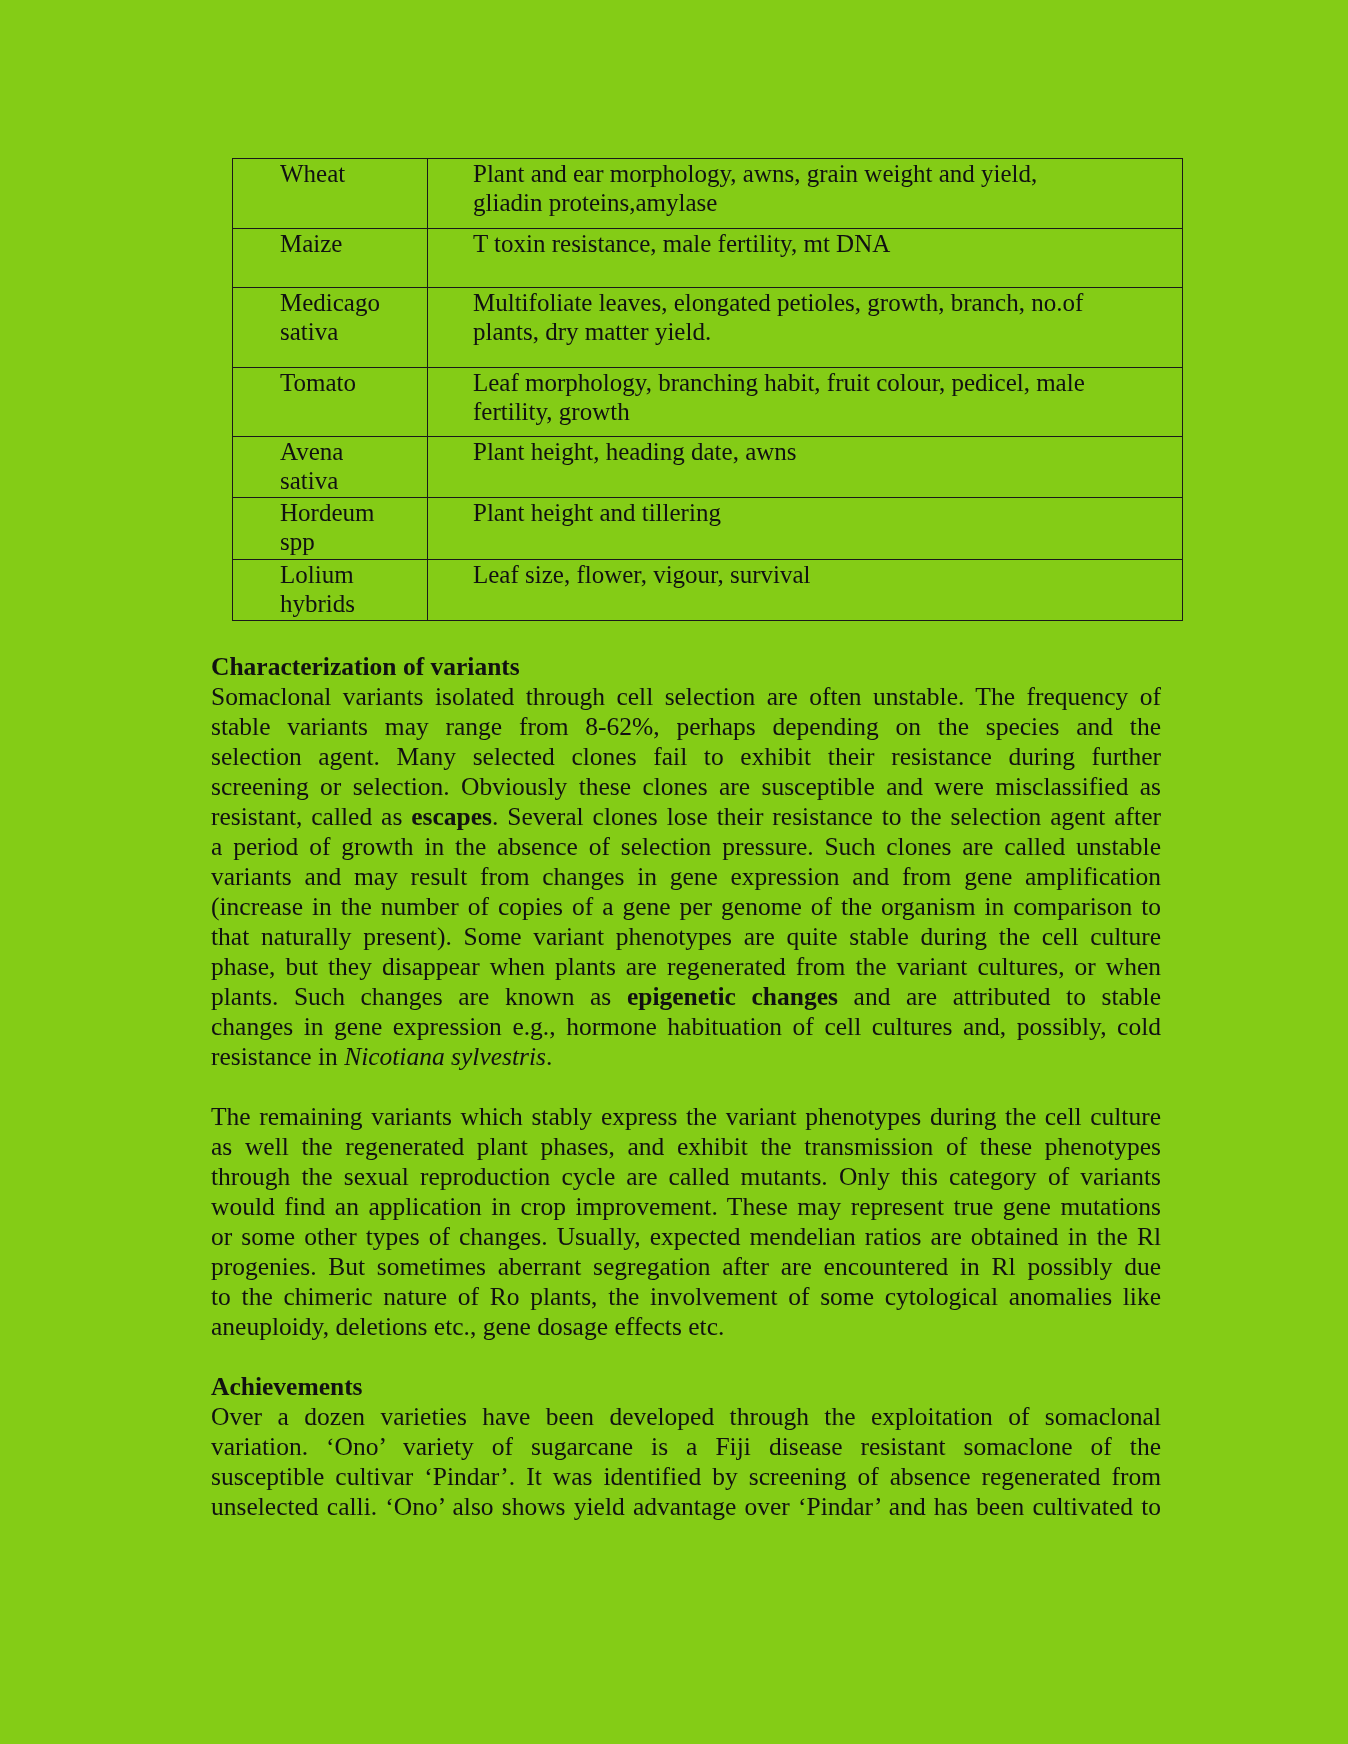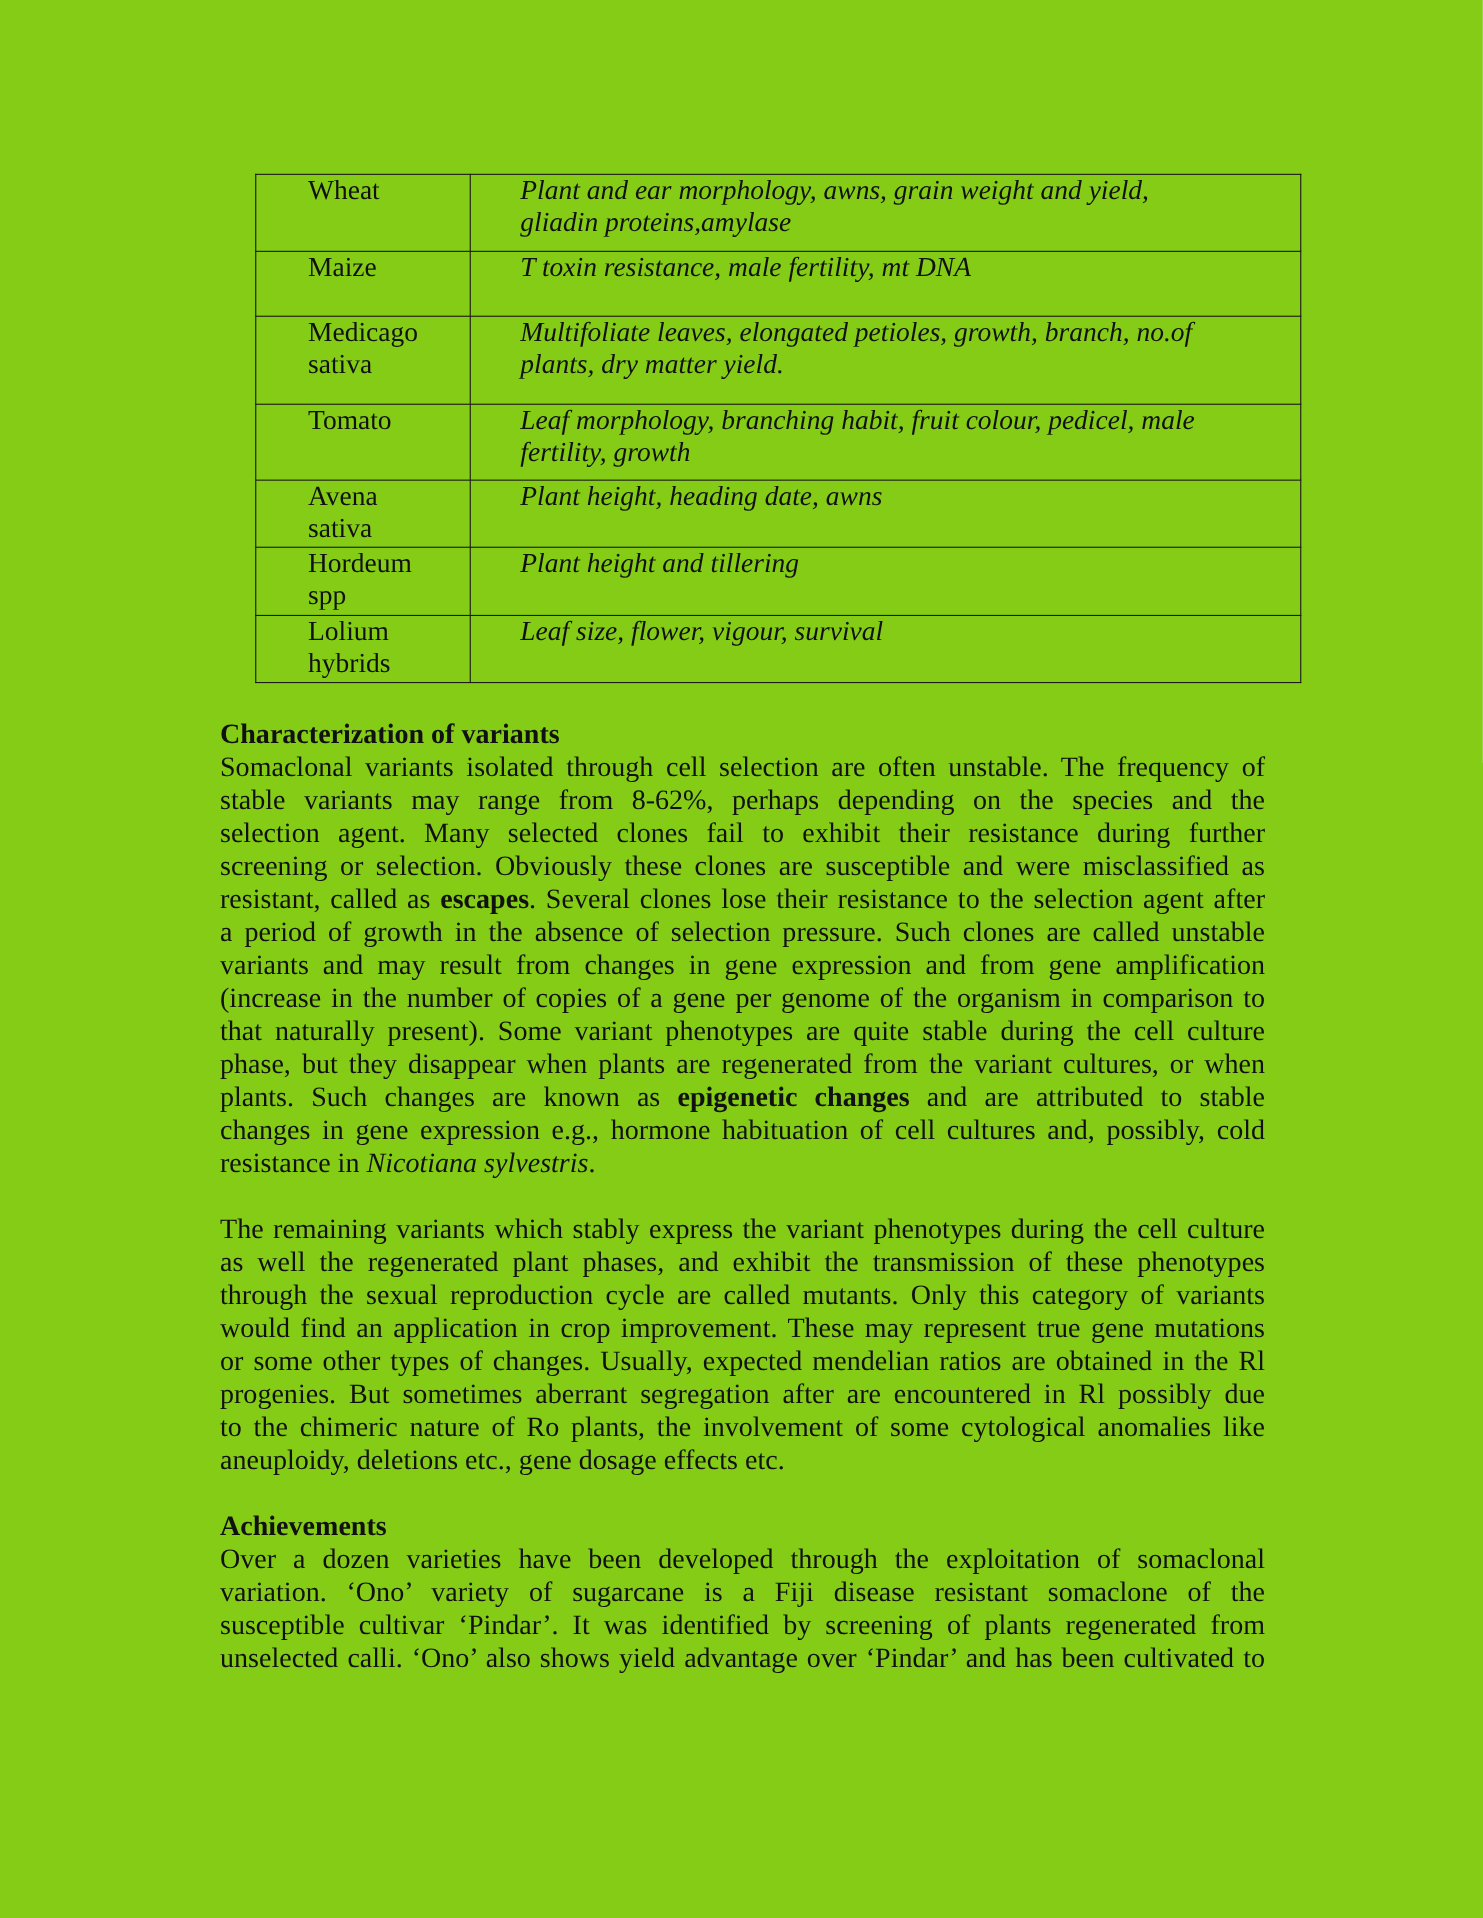--- a/index.html
+++ b/index.html
@@ -40,31 +40,30 @@
     }
     .trait-table td.col-crop {
       width: 195px;
       padding-left: 47px;
       box-sizing: border-box;
     }
     .trait-table td.col-traits {
       padding-left: 45px;
       padding-right: 20px;
       box-sizing: border-box;
-      font-style: italic;
     }
     .cell-inner {
       padding-top: 0px;
     }
     .cell-line { display: block; white-space: nowrap; }
 
     
     .text-block {
       position: absolute;
-      left: 200px;
+      left: 211px;
       width: 950px;
       font-size: 25.5px;
       line-height: 30px;
     }
     .heading {
       font-weight: bold;
       display: block;
       white-space: nowrap;
     }
     .line {
@@ -263,21 +262,21 @@
     <span class="blank"></span>
     <span class="heading">Achievements</span>
     <div>
         <span class="line">
           <span class="inner"><span>Over a dozen varieties have been developed through the exploitation of somaclonal</span></span>
         </span>
         <span class="line">
           <span class="inner"><span>variation. ‘Ono’ variety of sugarcane is a Fiji disease resistant somaclone of the</span></span>
         </span>
         <span class="line">
-          <span class="inner"><span>susceptible cultivar ‘Pindar’. It was identified by screening of plants regenerated from</span></span>
+          <span class="inner"><span>susceptible cultivar ‘Pindar’. It was identified by screening of absence regenerated from</span></span>
         </span>
         <span class="line">
           <span class="inner"><span>unselected calli. ‘Ono’ also shows yield advantage over ‘Pindar’ and has been cultivated to</span></span>
         </span>
       </div>
   </div>
 
 </div>
 
 </body></html>

